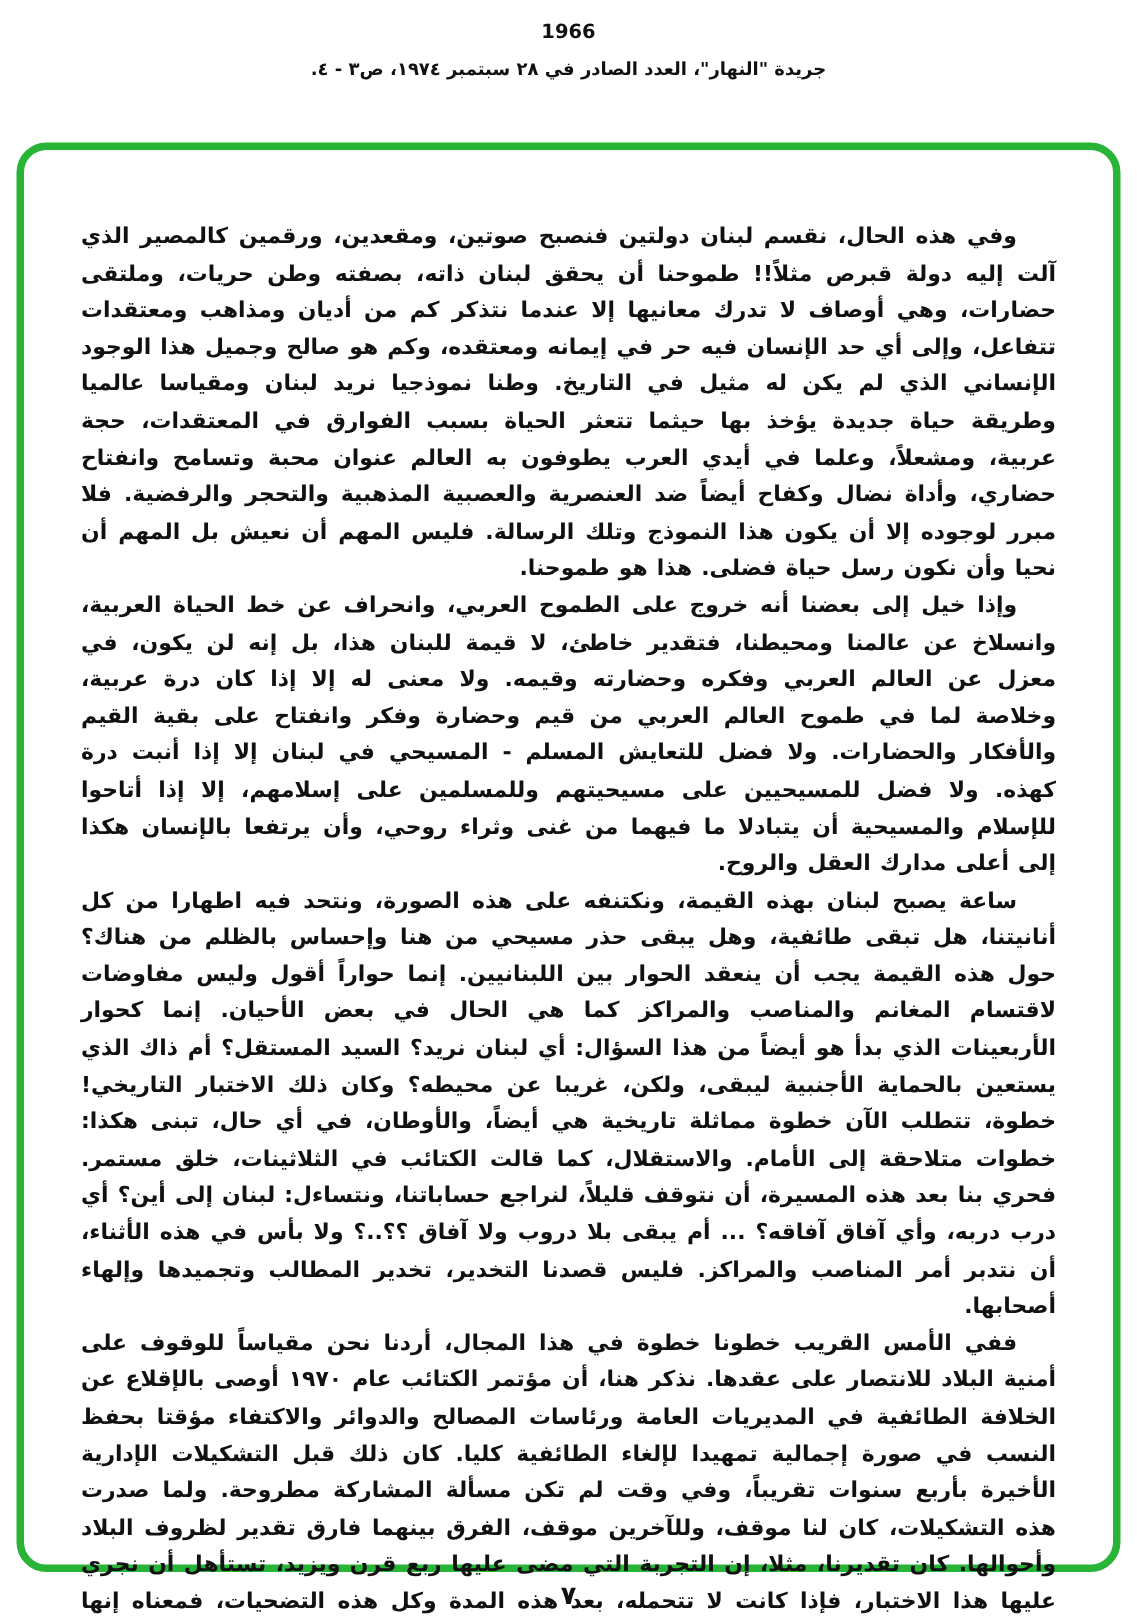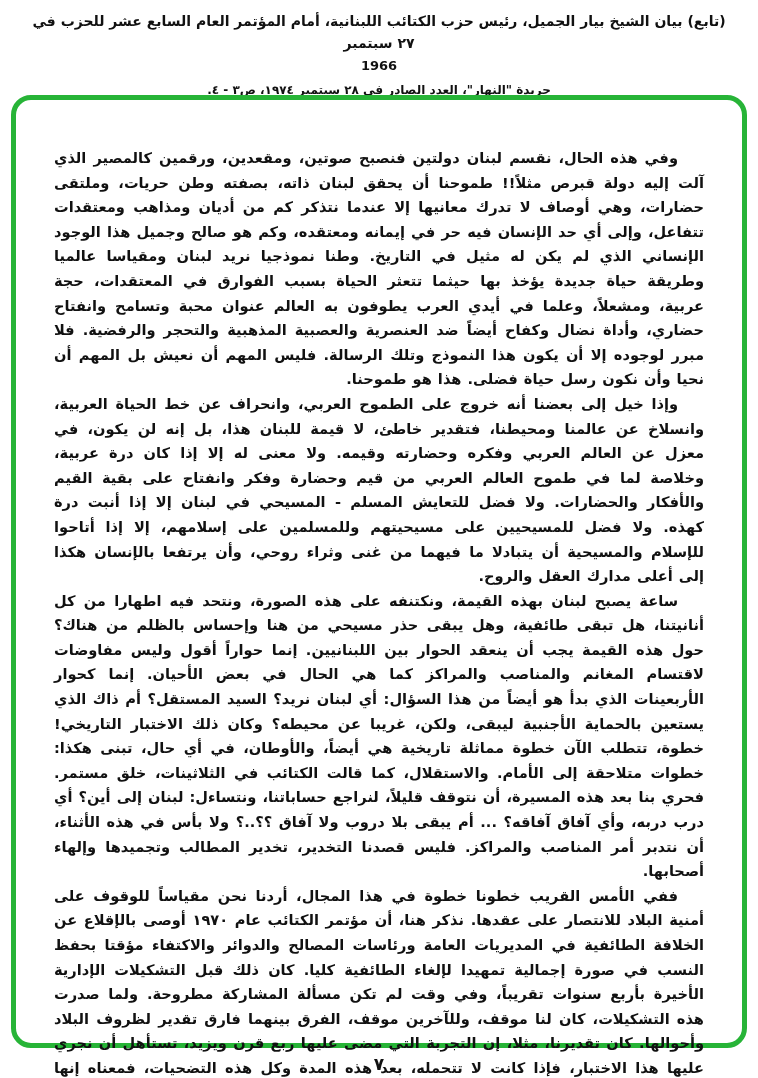--- a/index.html
+++ b/index.html
@@ -71,21 +71,20 @@
     font-size: 17px;
     font-weight: 700;
   }
 </style>
 </head>
 <body>
 
 <div class="page">
 
   <header class="doc-header">
-    <div class="h-line1">(تابع) بيان الشيخ بيار الجميل، رئيس حزب الكتائب اللبنانية، أمام المؤتمر العام السابع عشر للحزب في ٢٧ سبتمبر</div>
     <div class="h-line2">1966</div>
     <div class="h-source">جريدة "النهار"، العدد الصادر في ٢٨ سبتمبر ١٩٧٤، ص٣ - ٤.</div>
   </header>
 
   <main class="green-box">
     <div class="body-text">
       <p>وفي هذه الحال، نقسم لبنان دولتين فنصبح صوتين، ومقعدين، ورقمين كالمصير الذي آلت إليه دولة قبرص مثلاً!! طموحنا أن يحقق لبنان ذاته، بصفته وطن حريات، وملتقى حضارات، وهي أوصاف لا تدرك معانيها إلا عندما نتذكر كم من أديان ومذاهب ومعتقدات تتفاعل، وإلى أي حد الإنسان فيه حر في إيمانه ومعتقده، وكم هو صالح وجميل هذا الوجود الإنساني الذي لم يكن له مثيل في التاريخ. وطنا نموذجيا نريد لبنان ومقياسا عالميا وطريقة حياة جديدة يؤخذ بها حيثما تتعثر الحياة بسبب الفوارق في المعتقدات، حجة عربية، ومشعلاً، وعلما في أيدي العرب يطوفون به العالم عنوان محبة وتسامح وانفتاح حضاري، وأداة نضال وكفاح أيضاً ضد العنصرية والعصبية المذهبية والتحجر والرفضية. فلا مبرر لوجوده إلا أن يكون هذا النموذج وتلك الرسالة. فليس المهم أن نعيش بل المهم أن نحيا وأن نكون رسل حياة فضلى. هذا هو طموحنا.</p>
       <p>وإذا خيل إلى بعضنا أنه خروج على الطموح العربي، وانحراف عن خط الحياة العربية، وانسلاخ عن عالمنا ومحيطنا، فتقدير خاطئ، لا قيمة للبنان هذا، بل إنه لن يكون، في معزل عن العالم العربي وفكره وحضارته وقيمه. ولا معنى له إلا إذا كان درة عربية، وخلاصة لما في طموح العالم العربي من قيم وحضارة وفكر وانفتاح على بقية القيم والأفكار والحضارات. ولا فضل للتعايش المسلم - المسيحي في لبنان إلا إذا أنبت درة كهذه. ولا فضل للمسيحيين على مسيحيتهم وللمسلمين على إسلامهم، إلا إذا أتاحوا للإسلام والمسيحية أن يتبادلا ما فيهما من غنى وثراء روحي، وأن يرتفعا بالإنسان هكذا إلى أعلى مدارك العقل والروح.</p>
       <p>ساعة يصبح لبنان بهذه القيمة، ونكتنفه على هذه الصورة، ونتحد فيه اطهارا من كل أنانيتنا، هل تبقى طائفية، وهل يبقى حذر مسيحي من هنا وإحساس بالظلم من هناك؟ حول هذه القيمة يجب أن ينعقد الحوار بين اللبنانيين. إنما حواراً أقول وليس مفاوضات لاقتسام المغانم والمناصب والمراكز كما هي الحال في بعض الأحيان. إنما كحوار الأربعينات الذي بدأ هو أيضاً من هذا السؤال: أي لبنان نريد؟ السيد المستقل؟ أم ذاك الذي يستعين بالحماية الأجنبية ليبقى، ولكن، غريبا عن محيطه؟ وكان ذلك الاختبار التاريخي! خطوة، تتطلب الآن خطوة مماثلة تاريخية هي أيضاً، والأوطان، في أي حال، تبنى هكذا: خطوات متلاحقة إلى الأمام. والاستقلال، كما قالت الكتائب في الثلاثينات، خلق مستمر. فحري بنا بعد هذه المسيرة، أن نتوقف قليلاً، لنراجع حساباتنا، ونتساءل: لبنان إلى أين؟ أي درب دربه، وأي آفاق آفاقه؟ ... أم يبقى بلا دروب ولا آفاق ؟؟..؟ ولا بأس في هذه الأثناء، أن نتدبر أمر المناصب والمراكز. فليس قصدنا التخدير، تخدير المطالب وتجميدها وإلهاء أصحابها.</p>
       <p>ففي الأمس القريب خطونا خطوة في هذا المجال، أردنا نحن مقياساً للوقوف على أمنية البلاد للانتصار على عقدها. نذكر هنا، أن مؤتمر الكتائب عام ١٩٧٠ أوصى بالإقلاع عن الخلافة الطائفية في المديريات العامة ورئاسات المصالح والدوائر والاكتفاء مؤقتا بحفظ النسب في صورة إجمالية تمهيدا لإلغاء الطائفية كليا. كان ذلك قبل التشكيلات الإدارية الأخيرة بأربع سنوات تقريباً، وفي وقت لم تكن مسألة المشاركة مطروحة. ولما صدرت هذه التشكيلات، كان لنا موقف، وللآخرين موقف، الفرق بينهما فارق تقدير لظروف البلاد وأحوالها. كان تقديرنا، مثلا، إن التجربة التي مضى عليها ربع قرن ويزيد، تستأهل أن نجري عليها هذا الاختبار، فإذا كانت لا تتحمله، بعد هذه المدة وكل هذه التضحيات، فمعناه إنها تجربة لا تستحق الحياة! وعندي أنه إذا نظرنا دائما إلى مثل هذه الأمور بصفتها خطوات لتعميق الثقة، وعملية اختبار للثقة نفسها، تهون علينا الحلول وتسهل الدروب. فأي مانع مثلا، أن يضار اليوم إلى</p>

